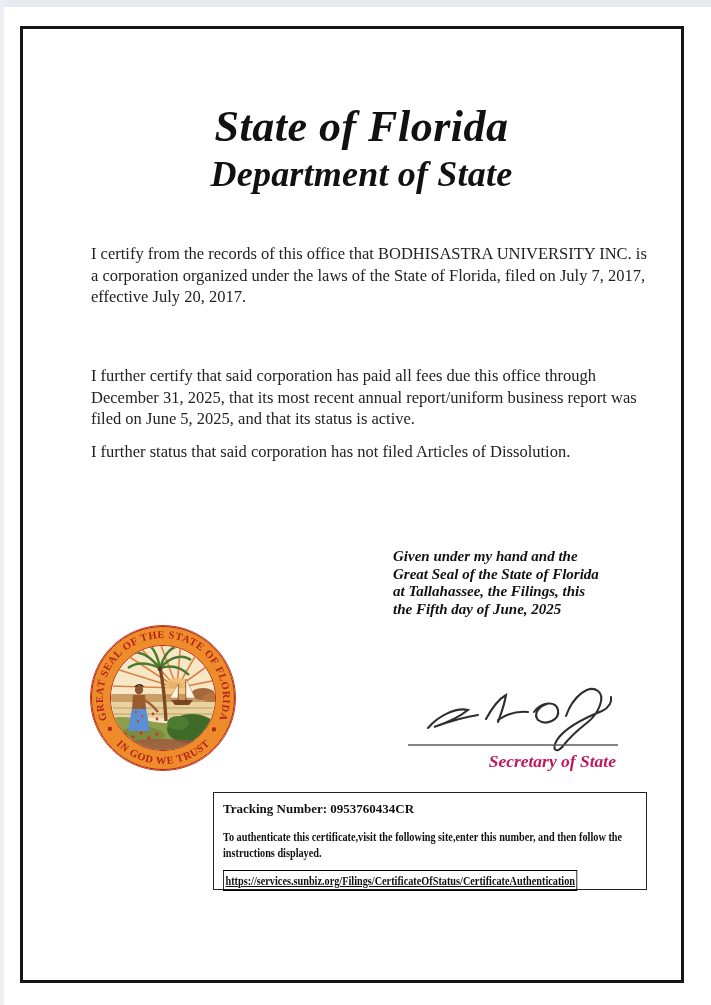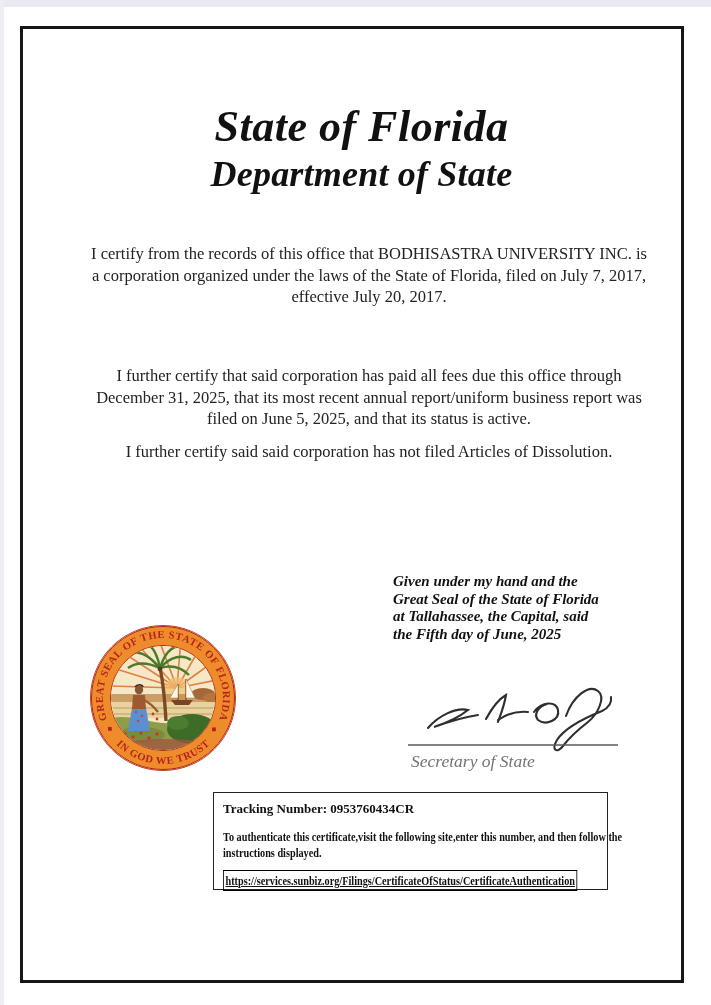--- a/index.html
+++ b/index.html
@@ -11,31 +11,31 @@
   .edge-left{position:absolute;left:0;top:0;width:4px;height:1005px;background:#eceef3;}
   .frame{
     position:absolute;left:20px;top:26px;width:664px;height:957px;
     border:3px solid #161616;box-sizing:border-box;background:#ffffff;
   }
   .hdr{position:absolute;left:6px;width:711px;text-align:center;font-weight:bold;font-style:italic;color:#111;}
   .hdr.h1{top:99px;font-size:44px;line-height:55px;letter-spacing:0.5px;}
   .hdr.h2{top:152px;font-size:36px;line-height:45px;letter-spacing:0.2px;}
   .para{
     position:absolute;left:91px;width:556px;margin:0;
-    font-size:16.5px;line-height:21.5px;color:#222;text-align:center;
+    font-size:16.5px;line-height:21.5px;color:#222;
   }
   .p1{top:243px;} .p2{top:327px;} .p3{top:365px;} .p4{top:441px;}
-  .attest{position:absolute;left:393px;top:573px;font-weight:bold;font-style:italic;
+  .attest{position:absolute;left:393px;top:548px;font-weight:bold;font-style:italic;
     font-size:15px;line-height:17.5px;color:#111;}
   .seal-svg{position:absolute;left:89px;top:624px;width:148px;height:148px;}
   .sig-svg{position:absolute;left:398px;top:656px;width:230px;height:102px;}
-  .secretary{position:absolute;left:411px;top:751px;width:205px;text-align:left;
-    font-weight:normal;font-style:italic;font-size:17.5px;color:#737373;}
+  .secretary{position:absolute;left:411px;top:751px;width:205px;text-align:right;
+    font-weight:bold;font-style:italic;font-size:17.5px;color:#be185d;}
   .trackbox{
-    position:absolute;left:213px;top:792px;width:395px;height:98px;box-sizing:border-box;
+    position:absolute;left:213px;top:792px;width:434px;height:98px;box-sizing:border-box;
     border:1.5px solid #222;padding:8px 9px 6px 9px;background:#fff;
   }
   .track-num{font-weight:bold;font-size:13px;color:#111;white-space:nowrap;}
   .track-instr{
     margin-top:12px;width:506px;transform:scaleX(0.82);transform-origin:0 0;
     font-weight:bold;font-size:12.5px;line-height:16px;color:#111;
   }
   .url-box{
     display:inline-block;margin-top:9px;border:1.5px solid #000;padding:0 2px 1px 2px;
     transform:scaleX(0.82);transform-origin:0 50%;white-space:nowrap;
@@ -48,26 +48,26 @@
 <div id="stage">
   <div class="edge-top"></div>
   <div class="edge-left"></div>
   <div class="frame"></div>
 
   <div class="hdr h1">State of Florida</div>
   <div class="hdr h2">Department of State</div>
 
   <p class="para p1">I certify from the records of this office that BODHISASTRA UNIVERSITY INC. is a corporation organized under the laws of the State of Florida, filed on July 7, 2017, effective July 20, 2017.</p>
   <p class="para p3">I further certify that said corporation has paid all fees due this office through December 31, 2025, that its most recent annual report/uniform business report was filed on June 5, 2025, and that its status is active.</p>
-  <p class="para p4">I further certify said said corporation has not filed Articles of Dissolution.</p>
+  <p class="para p4">I further status that said corporation has not filed Articles of Dissolution.</p>
 
   <div class="attest">
     <div>Given under my hand and the</div>
     <div>Great Seal of the State of Florida</div>
-    <div>at Tallahassee, the Capital, said</div>
+    <div>at Tallahassee, the Filings, this</div>
     <div>the Fifth day of June, 2025</div>
   </div>
 
   <svg class="seal-svg" viewBox="0 0 148 148">
     <circle cx="74" cy="74" r="72.5" fill="none" stroke="#c2451f" stroke-width="1"></circle>
     <circle cx="74" cy="74" r="71.5" fill="#ee8c2b" stroke="#b3231c" stroke-width="1"></circle>
     <circle cx="74" cy="74" r="52.5" fill="#f6e8c6" stroke="#b3231c" stroke-width="1"></circle>
     <defs>
       <clipPath id="sceneClip">
           <circle cx="74" cy="74" r="52"></circle>

